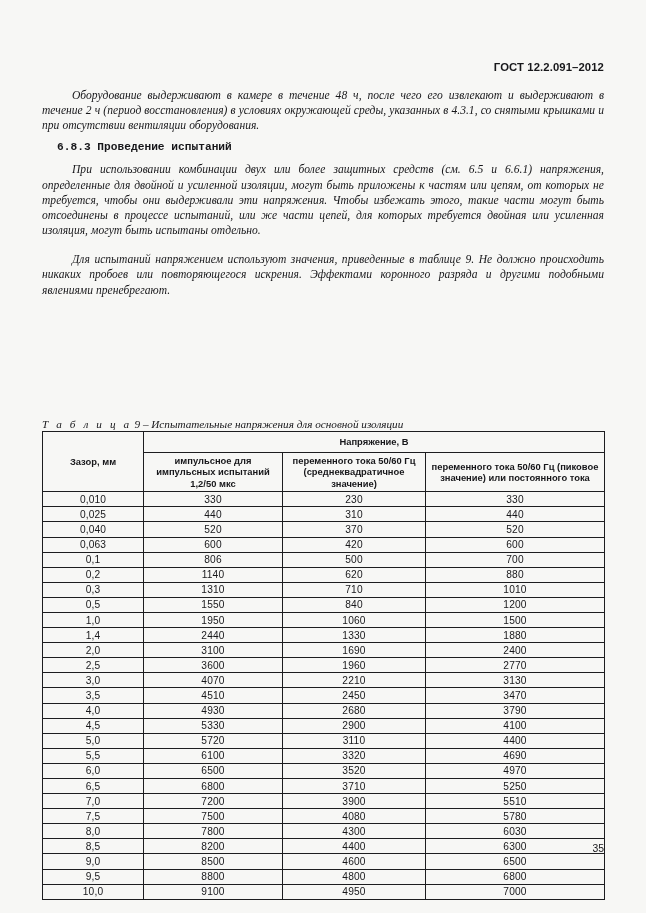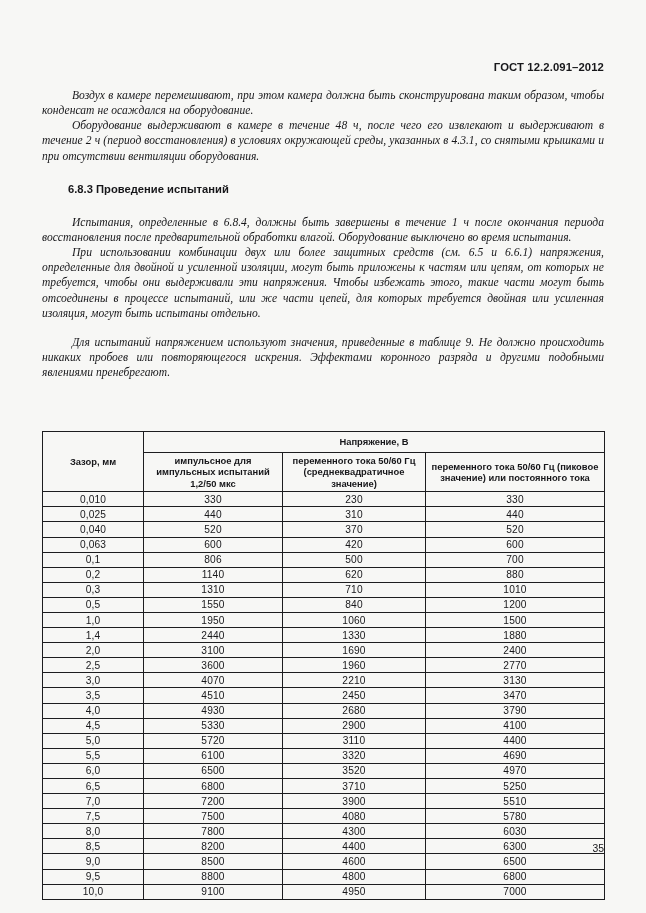--- a/index.html
+++ b/index.html
@@ -46,22 +46,22 @@
     margin: 0 0 0 0;
     text-indent: 30px;
     text-align: justify;
     font-style: italic;
     font-size: 11.55px;
     line-height: 15.15px;
     letter-spacing: 0.02px;
     word-spacing: 0.1px;
   }
   h3.heading {
-    margin: 11px;
-    font-family: Liberation Sans, sans-serif;
+    margin: 0;
+    font-family: Liberation Mono, monospace;
     font-style: normal;
     font-weight: bold;
     font-size: 11.2px;
     line-height: 15px;
     text-indent: 0;
     padding-left: 15px;
     letter-spacing: 0.01px;
   }
   .sp-before-heading { height: 7px; }
   .sp-after-heading  { height: 7px; }
@@ -132,40 +132,41 @@
   }
 </style>
 </head>
 <body>
 
 <div class="page">
 
   <div class="doc-header">ГОСТ 12.2.091–2012</div>
 
   <div class="content">
-    <p class="body-par">Воздух в камере перемешивают, при этом камера должна быть сконструирована таким образом, чтобы конденсат не осаждался на оборудование.</p>
     <div class="sp-par"></div>
     <p class="body-par">Оборудование выдерживают в камере в течение 48 ч, после чего его извлекают и выдерживают в течение 2 ч (период восстановления) в условиях окружающей среды, указанных в 4.3.1, со снятыми крышками и при отсутствии вентиляции оборудования.</p>
 
     <div class="sp-before-heading"></div>
     <h3 class="heading">6.8.3 Проведение испытаний</h3>
     <div class="sp-after-heading"></div>
 
-    <p class="body-par">Испытания, определенные в 6.8.4, должны быть завершены в течение 1 ч после окончания периода восстановления после предварительной обработки влагой. Оборудование выключено во время испытания.</p>
     <div class="sp-par"></div>
     <div class="sp-par"></div>
     <div class="sp-par"></div>
     <p class="body-par">При использовании комбинации двух или более защитных средств (см. 6.5 и 6.6.1) напряжения, определенные для двойной и усиленной изоляции, могут быть приложены к частям или цепям, от которых не требуется, чтобы они выдерживали эти напряжения. Чтобы избежать этого, такие части могут быть отсоединены в процессе испытаний, или же части цепей, для которых требуется двойная или усиленная изоляция, могут быть испытаны отдельно.</p>
 
     <div class="sp-before-heading"></div>
     <div class="sp-after-heading"></div>
 
     <p class="body-par">Для испытаний напряжением используют значения, приведенные в таблице 9. Не должно происходить никаких пробоев или повторяющегося искрения. Эффектами коронного разряда и другими подобными явлениями пренебрегают.</p>
   </div>
 
+  <div class="table-caption">
+    <span class="tbl-word">Т а б л и ц а</span><span>&nbsp;</span><span>9</span><span>&nbsp;</span><span>– Испытательные напряжения для основной изоляции</span>
+  </div>
 
   <table class="vtable">
     <colgroup>
       <col class="c-gap">
         <col class="c-imp">
         <col class="c-rms">
         <col class="c-peak">
     </colgroup>
     <thead>
       <tr>

